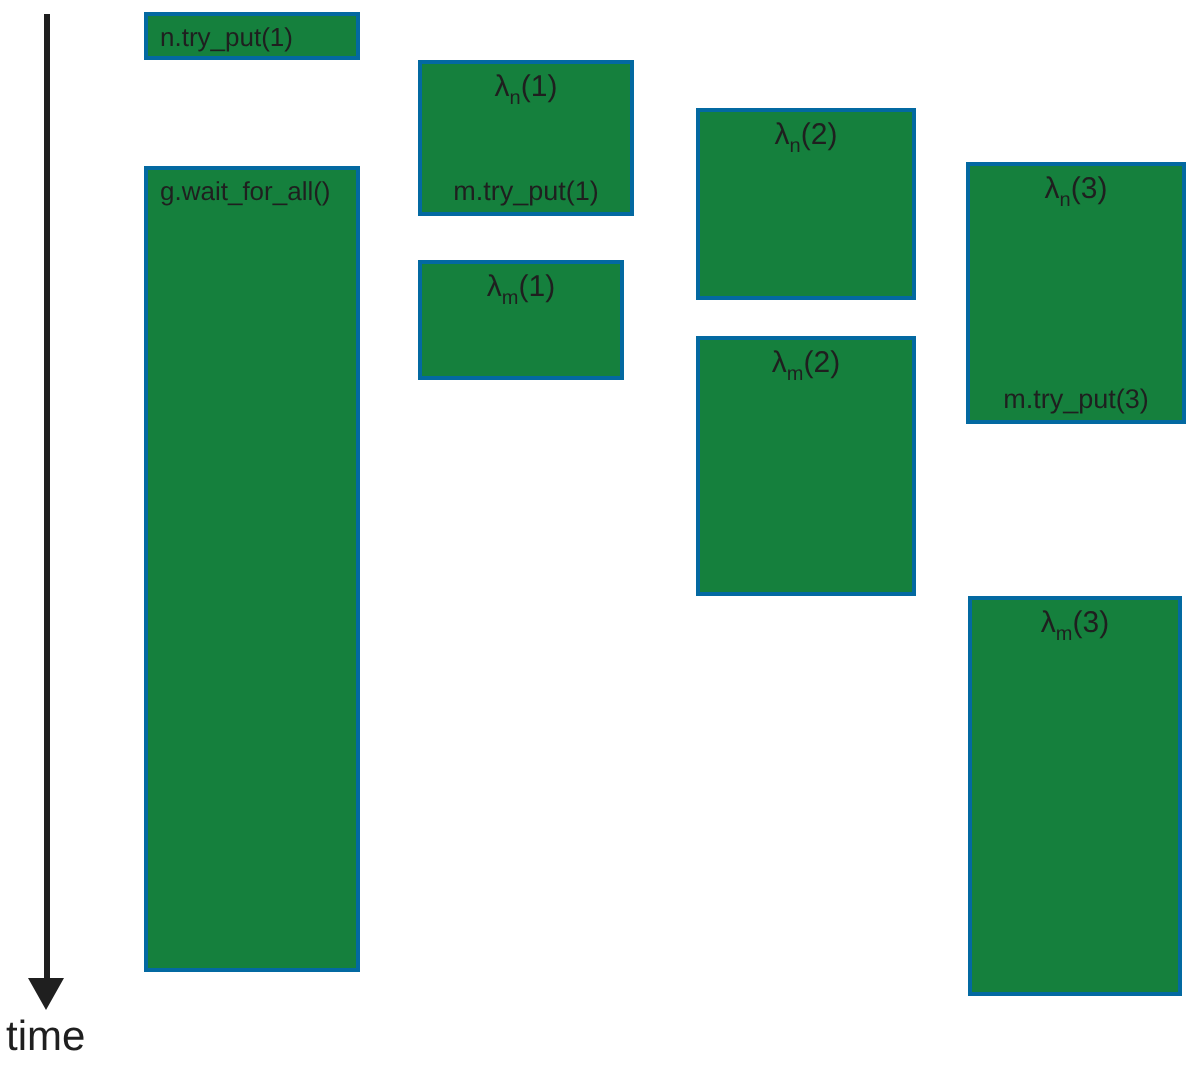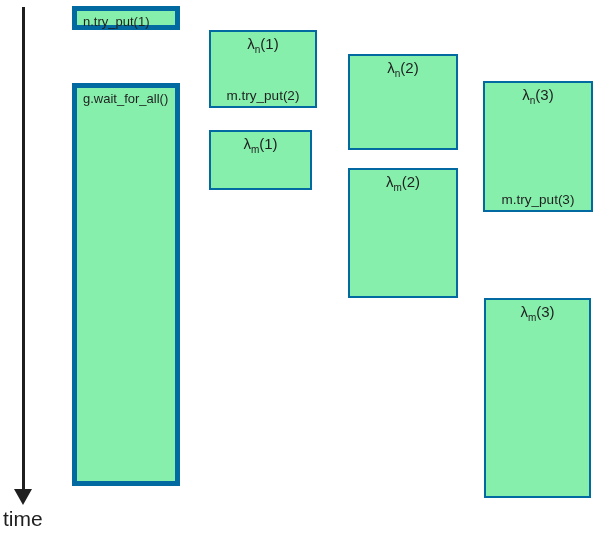--- a/index.html
+++ b/index.html
@@ -12,22 +12,22 @@
   #canvas {
     position: relative;
     width: 600px;
     height: 538px;
     background: #ffffff;
     overflow: hidden;
   }
   .box {
     position: absolute;
     box-sizing: border-box;
-    border: 5px solid #0369a1;
-    background: #86efac;
+    border: 2px solid #0369a1;
+    background: #15803d;
   }
   .thick { border-width: 2.5px; }
   .plain-label {
     font-size: 13px;
     line-height: 1.2;
     padding: 3px 6px;
     white-space: nowrap;
   }
   .lambda-box {
     display: flex;
@@ -101,21 +101,21 @@
 
   <div id="col1-box1" class="box">
     <div class="plain-label">n.try_put(1)</div>
   </div>
   <div id="col1-box4" class="box">
     <div class="plain-label">g.wait_for_all()</div>
   </div>
 
   <div id="col2-boxA" class="box thick lambda-box">
     <div class="lambda-top"><span>λ</span><sub>n</sub><span>(1)</span></div>
-    <div class="call-label">m.try_put(2)</div>
+    <div class="call-label">m.try_put(1)</div>
   </div>
   <div id="col2-boxB" class="box thick lambda-box">
     <div class="lambda-top"><span>λ</span><sub>m</sub><span>(1)</span></div>
   </div>
 
   <div id="col3-boxA" class="box thick lambda-box">
     <div class="lambda-top"><span>λ</span><sub>n</sub><span>(2)</span></div>
   </div>
   <div id="col3-boxB" class="box thick lambda-box">
     <div class="lambda-top"><span>λ</span><sub>m</sub><span>(2)</span></div>

